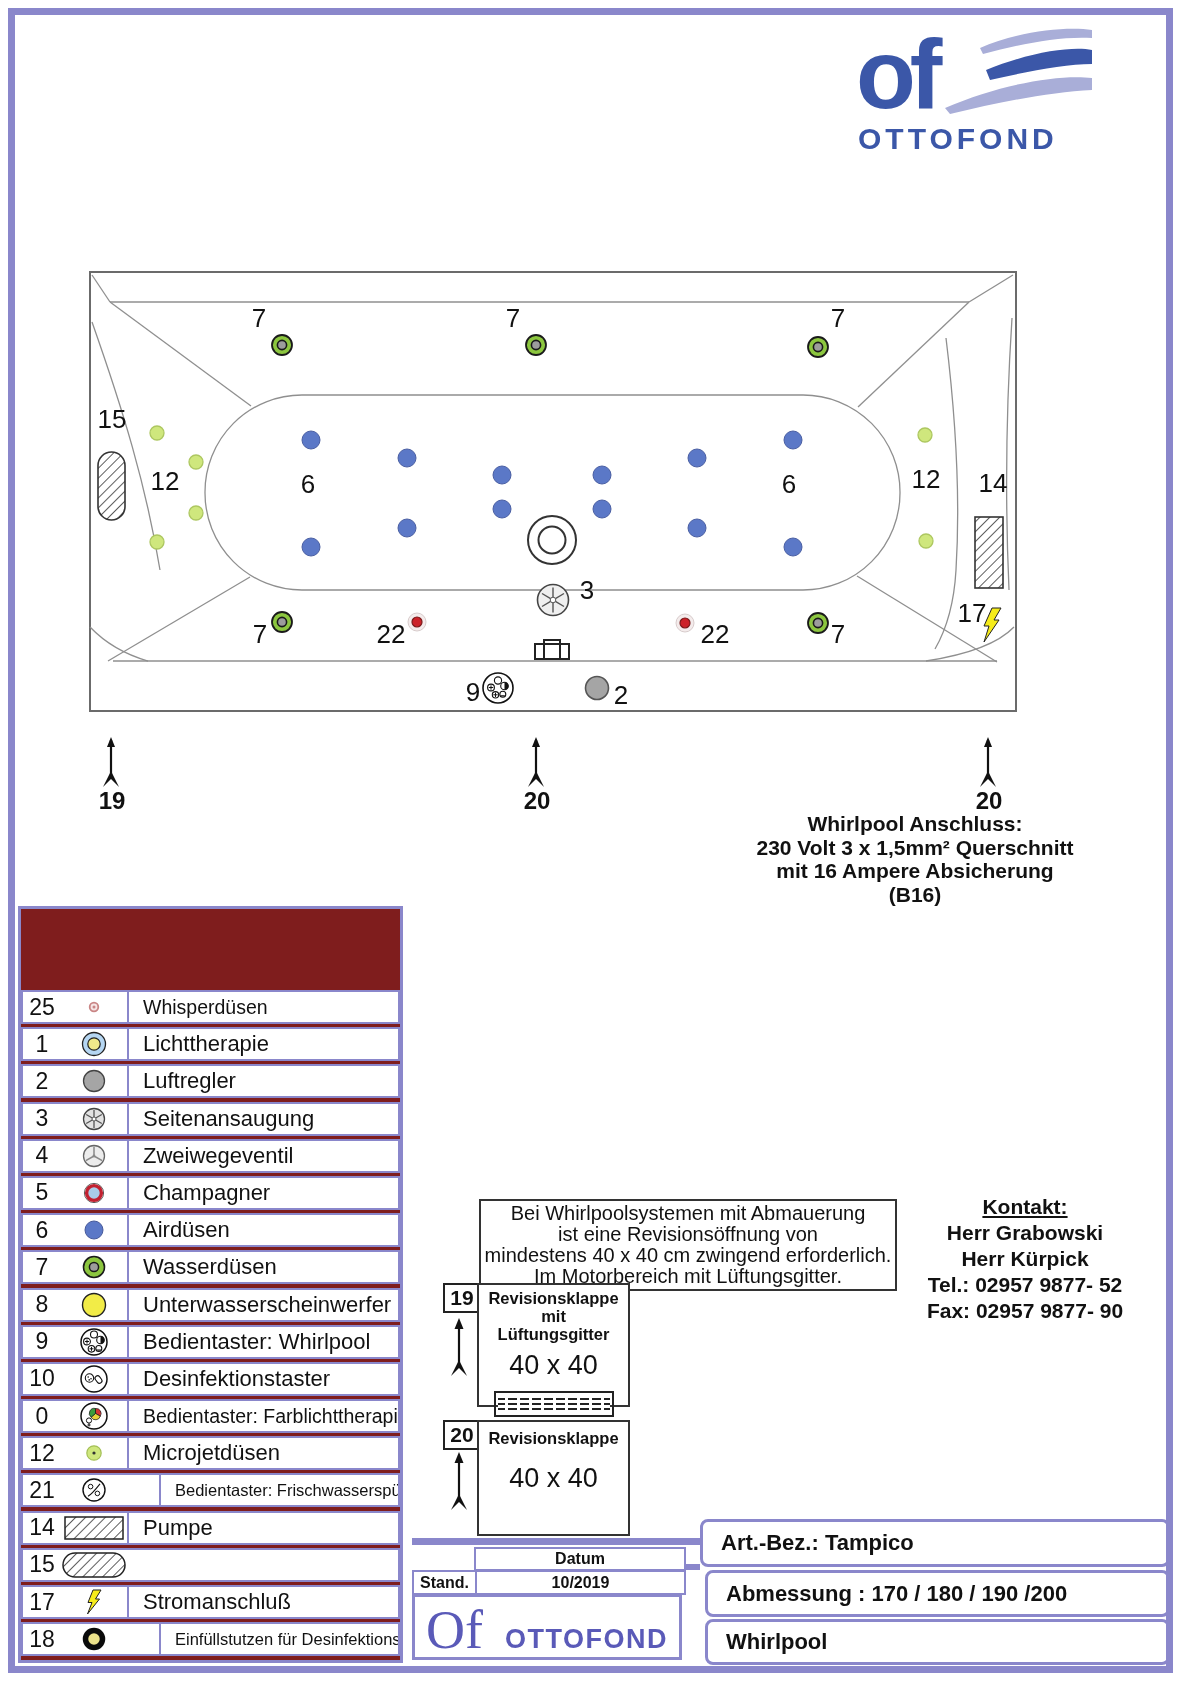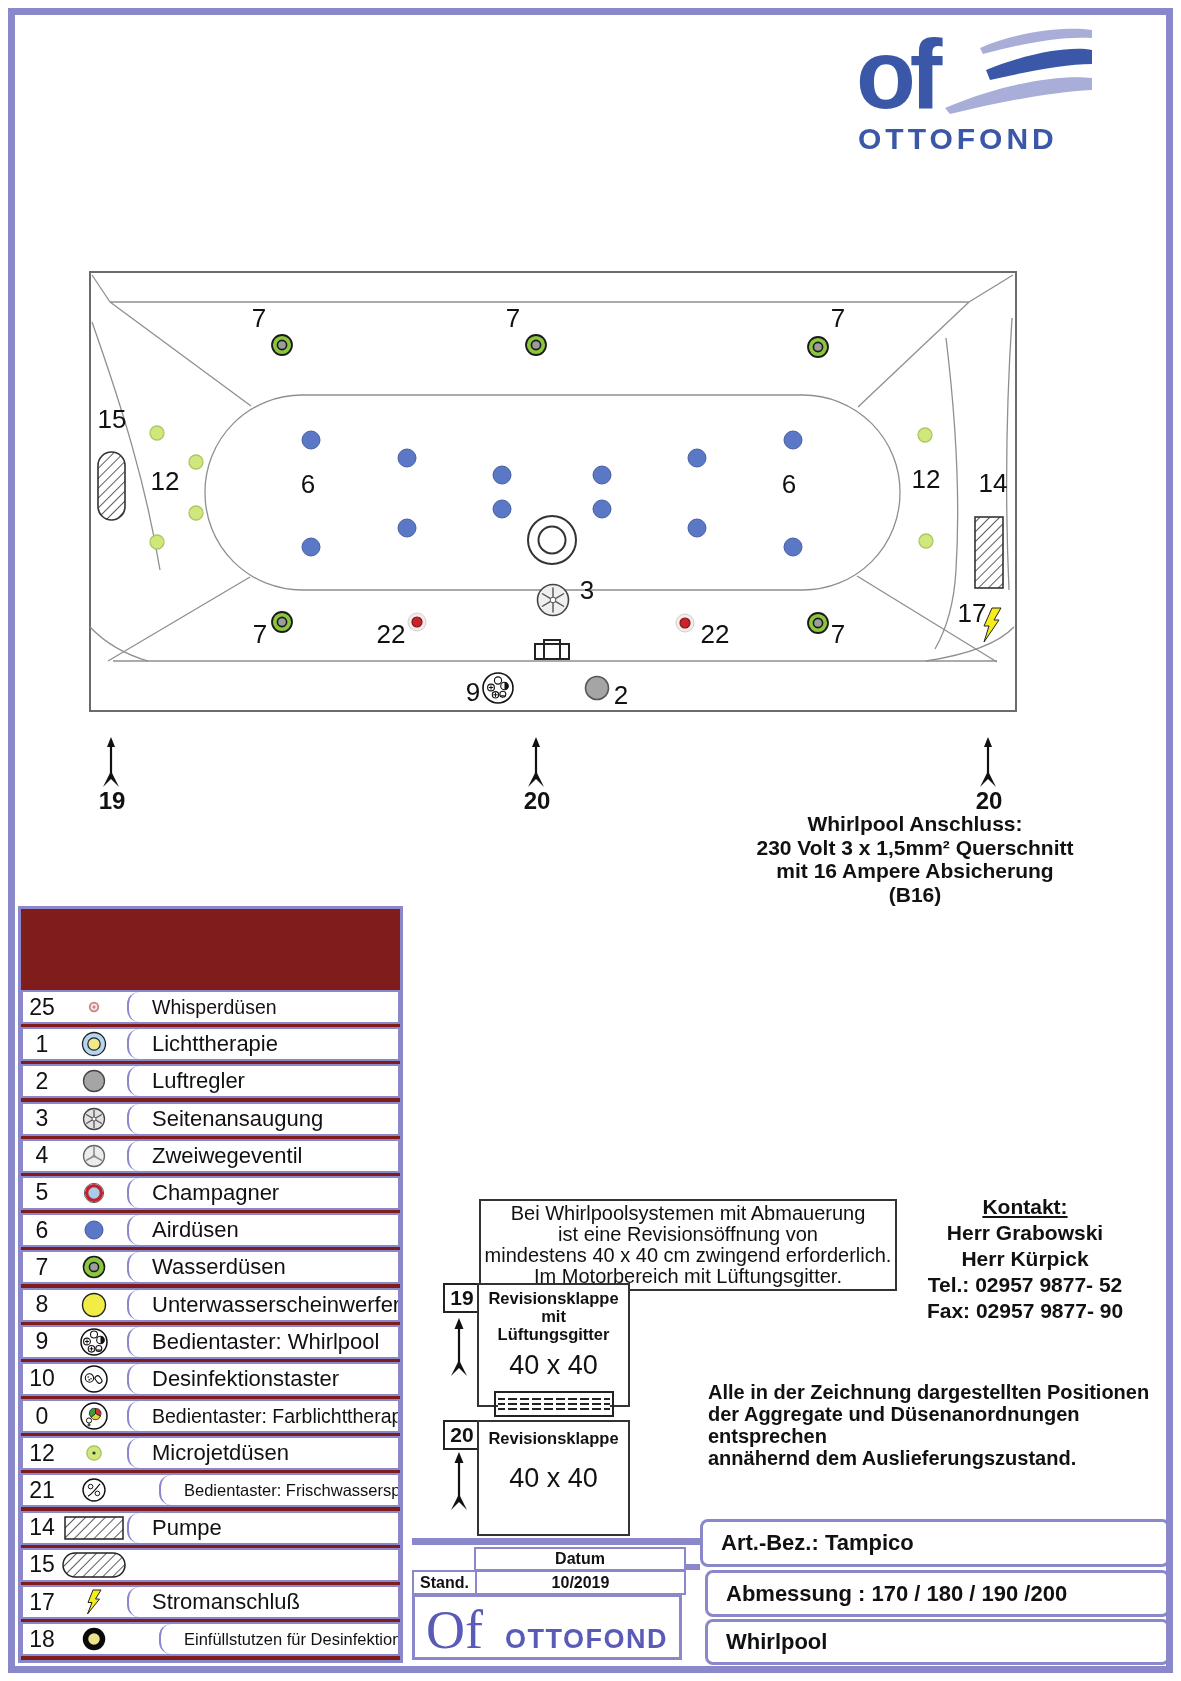--- a/index.html
+++ b/index.html
@@ -52,22 +52,22 @@
   #art-box{left:700px;top:1519px;width:470px;height:48px;}
   #abm-box{left:705px;top:1570px;width:465px;height:47px;}
   #whi-box{left:705px;top:1619px;width:465px;height:46px;}
 
   
   #legend{left:18px;top:906px;width:385px;height:757px;border:3px solid #8a87cb;box-sizing:border-box;background:#7f1d1d;}
   #legend-rows{position:absolute;left:0;top:81px;width:100%;}
   .lrow{height:30px;border:2.5px solid #8a87cb;margin:0 0 3.2px 0;display:flex;align-items:center;background:#fff;}
   .lnum{width:38px;text-align:center;font-size:23px;flex:none;}
   .licon{width:66px;flex:none;display:flex;justify-content:center;align-items:center;}
-  .llab{flex:1;align-self:stretch;border-left:2.5px solid #8a87cb;padding-left:23px;display:flex;align-items:center;
-        white-space:nowrap;overflow:hidden;border-radius:12px;}
+  .llab{flex:1;align-self:stretch;border-left:2.5px solid #8a87cb;padding-left:14px;display:flex;align-items:center;
+        white-space:nowrap;overflow:hidden;}
   .lb{font-size:22px;} .lm{font-size:19.5px;} .ls{font-size:16.5px;margin-left:32px;}
 </style>
 </head>
 <body>
 
 <div class="canvas">
 
   <svg width="0" height="0" style="position:absolute" aria-hidden="true">
     <defs>
       <pattern id="hatch" width="7" height="7" patternUnits="userSpaceOnUse" patternTransform="rotate(45)">
@@ -464,25 +464,20 @@
   </svg>
 
   <div class="abs" id="kontakt">
     <div class="u">Kontakt:</div>
     <div>Herr Grabowski</div>
     <div>Herr Kürpick</div>
     <div>Tel.: 02957 9877- 52</div>
     <div>Fax: 02957 9877- 90</div>
   </div>
 
-  <div class="abs" id="disclaimer">
-    <div>Alle in der Zeichnung dargestellten Positionen</div>
-    <div>der Aggregate und Düsenanordnungen entsprechen</div>
-    <div>annähernd dem Auslieferungszustand.</div>
-  </div>
 
   <div class="abs pbar" id="barA"></div>
   <div class="abs pbar" id="stubA"></div>
   <div class="abs pbox" id="datum-box">
     <span>Datum</span>
   </div>
   <div class="abs pbox" id="stand-box">
     <span>Stand.</span>
   </div>
   <div class="abs pbox" id="value-box">

